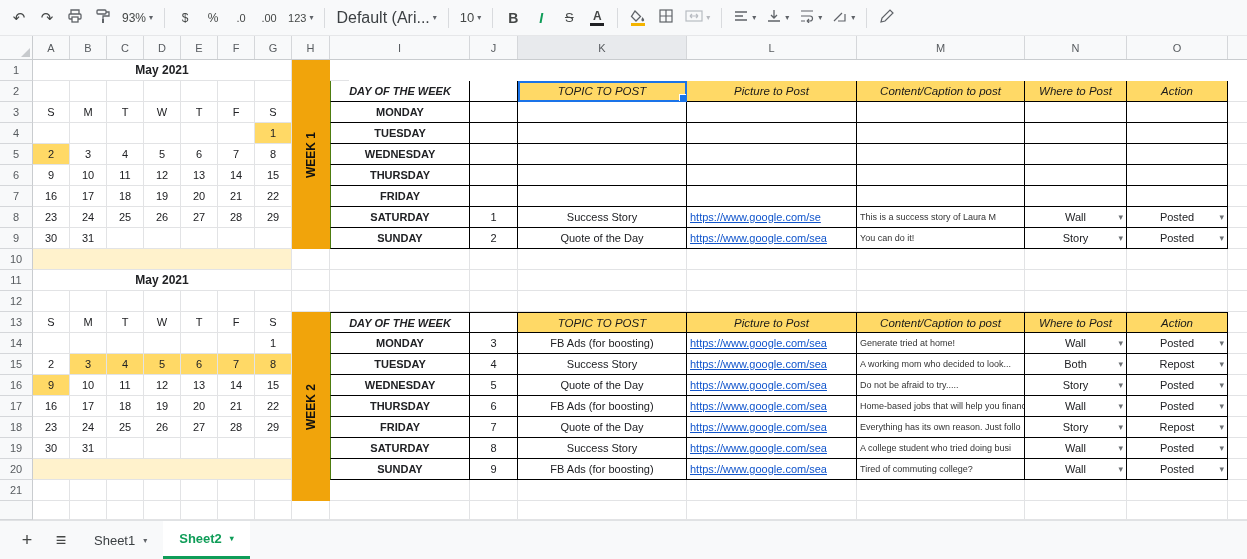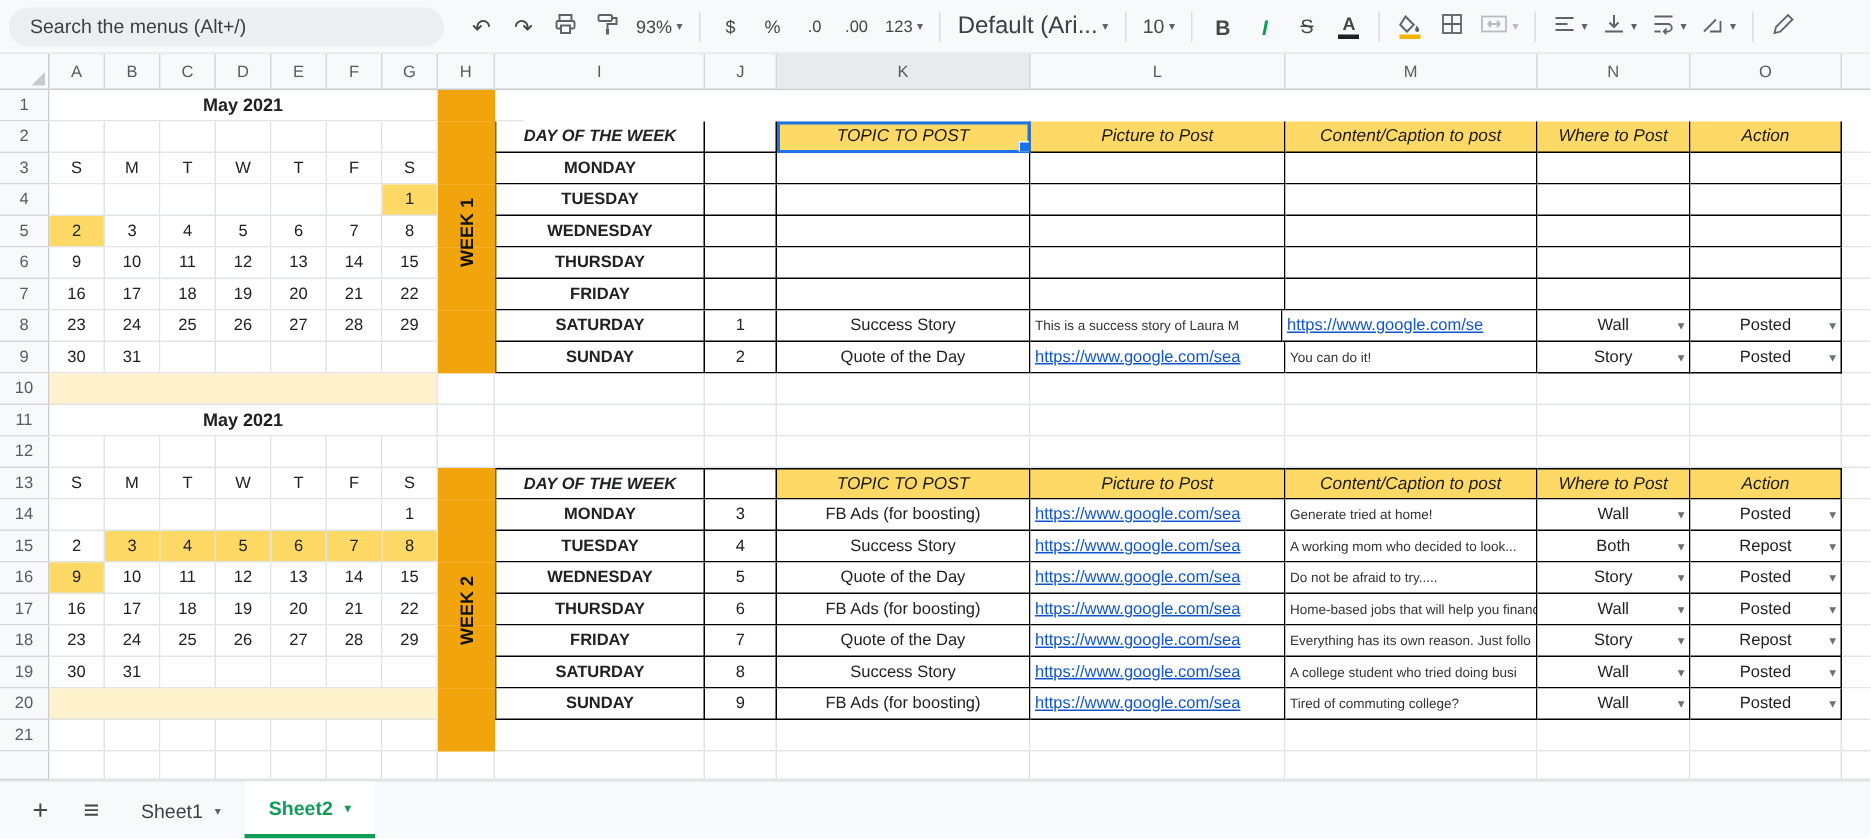--- a/index.html
+++ b/index.html
@@ -89,23 +89,20 @@
   .tab{display:flex;align-items:center;gap:5px;padding:0 16px;font-size:13px;color:#3c4043;
     cursor:pointer;flex:none}
   .tab .arr{font-size:8px;color:#5f6368}
   .tab.active{background:#fff;border-bottom:3px solid var(--green);color:var(--green);font-weight:bold}
   .tab.active .arr{color:var(--green)}
 </style>
 </head>
 <body>
 
 <div class="toolbar">
-  <div class="search-pill">
-    <span>Search the menus (Alt+/)</span>
-  </div>
   <button class="tbtn glyph">↶</button>
   <button class="tbtn glyph">↷</button>
   <button class="tbtn">
     <span><svg width="16" height="16" viewBox="0 0 16 16">
           <path d="M4 6V2h8v4" fill="none" stroke="#5f6368" stroke-width="1.3"></path>
           <rect x="2" y="6" width="12" height="5" rx="1" fill="none" stroke="#5f6368" stroke-width="1.3"></rect>
           <rect x="5" y="9" width="6" height="5" fill="#fff" stroke="#5f6368" stroke-width="1.3"></rect>
         </svg></span>
   </button>
   <button class="tbtn">
@@ -366,22 +363,22 @@
     <div class="c a">24</div>
     <div class="c a">25</div>
     <div class="c a">26</div>
     <div class="c a">27</div>
     <div class="c a">28</div>
     <div class="c a">29</div>
     <div class="c h band"></div>
     <div class="c i tb tl dn">SATURDAY</div>
     <div class="c j tb">1</div>
     <div class="c k tb">Success Story</div>
+    <div class="c l tb lnk">https://www.google.com/se</div>
     <div class="c m tb cap">This is a success story of Laura M</div>
-    <div class="c l tb lnk">https://www.google.com/se</div>
     <div class="c n tb dd">
         <span>Wall</span>
         <span class="arr">▾</span>
       </div>
     <div class="c o tb dd">
         <span>Posted</span>
         <span class="arr">▾</span>
       </div>
     <div class="c p"></div>
   </div>

